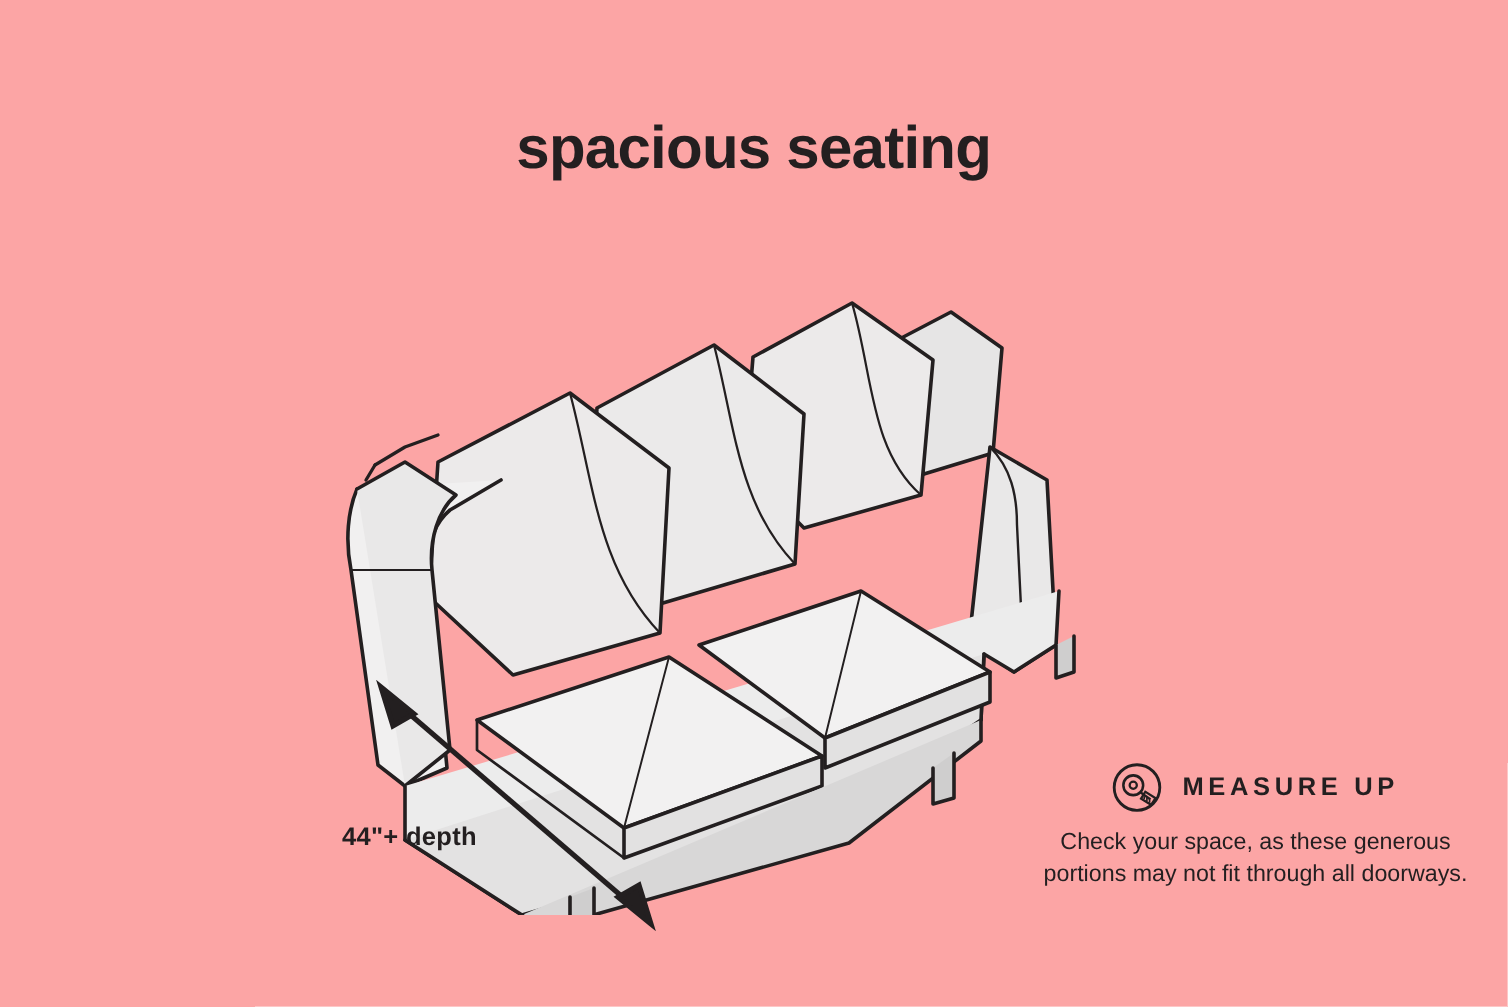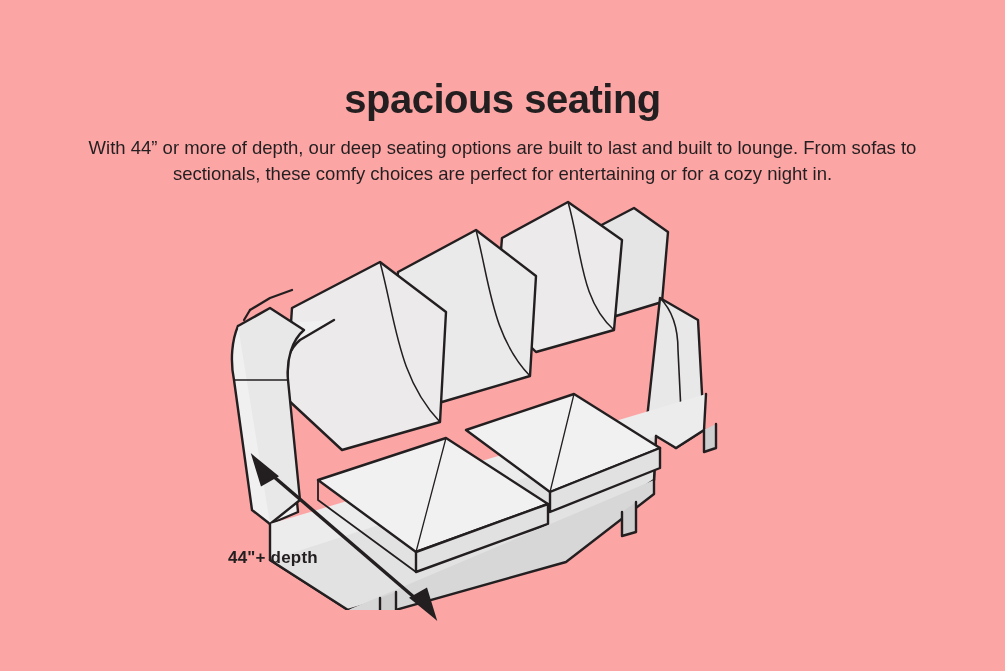--- a/index.html
+++ b/index.html
@@ -97,21 +97,20 @@
   }
   .tape-icon { display: block; }
 </style>
 </head>
 <body>
 
 <div class="page">
 
   <h1 class="headline">spacious seating</h1>
 
-  <p class="subcopy">With 44” or more of depth, our deep seating options are built to last and built to lounge. From sofas to sectionals, these comfy choices are perfect for entertaining or for a cozy night in.</p>
 
   <div class="illustration">
     <svg width="560" height="430" viewBox="0 0 560 430" xmlns="http://www.w3.org/2000/svg">
       <g fill="none" stroke="#231f20" stroke-width="2.4" stroke-linejoin="round" stroke-linecap="round">
 
         <path d="M362 50 L404 28 L438 52 L432 122 L386 136 L360 116 Z" fill="#e6e5e5"></path>
         <path d="M362 50 L386 136" stroke-width="1.6"></path>
 
         <path d="M272 58 L338 22 L392 60 L384 150 L306 172 L266 132 Z" fill="#eceaea"></path>
         <path d="M338 22 C 352 70, 350 120, 384 150" stroke-width="1.5"></path>
@@ -157,14 +156,28 @@
   <svg class="depth-arrow" style="position:absolute;left:240px;top:448px;width:210px;height:178px" viewBox="0 0 210 178" xmlns="http://www.w3.org/2000/svg">
     <g stroke="#231f20" stroke-width="3.4" fill="#231f20">
       <line x1="26" y1="22" x2="182" y2="156"></line>
       <polygon points="14,10 36,28 22,36"></polygon>
       <polygon points="194,168 172,150 186,142"></polygon>
     </g>
   </svg>
 
   <div class="depth-label">44"+ depth</div>
 
+  <div class="measure-block">
+    <div class="measure-head">
+      <svg class="tape-icon" width="34" height="34" viewBox="0 0 34 34" xmlns="http://www.w3.org/2000/svg">
+        <circle cx="17" cy="17" r="15.2" fill="none" stroke="#231f20" stroke-width="1.9"></circle>
+        <circle cx="14.5" cy="15.5" r="6.6" fill="none" stroke="#231f20" stroke-width="1.7"></circle>
+        <circle cx="14.5" cy="15.5" r="2.4" fill="none" stroke="#231f20" stroke-width="1.5"></circle>
+        <path d="M19 20 L26 25" stroke="#231f20" stroke-width="1.6" fill="none"></path>
+        <rect x="20.5" y="21.5" width="8" height="5.4" fill="none" stroke="#231f20" stroke-width="1.5" transform="rotate(32 24.5 24.2)"></rect>
+        <path d="M21.8 22.8 v2 M23.6 24 v2 M25.4 25.2 v2" stroke="#231f20" stroke-width="1.1"></path>
+      </svg>
+      <span class="measure-title">MEASURE UP</span>
+    </div>
+    <div class="measure-note">Check your space, as these generous portions may not fit through all doorways.</div>
+  </div>
 
 </div>
 
 </body></html>

